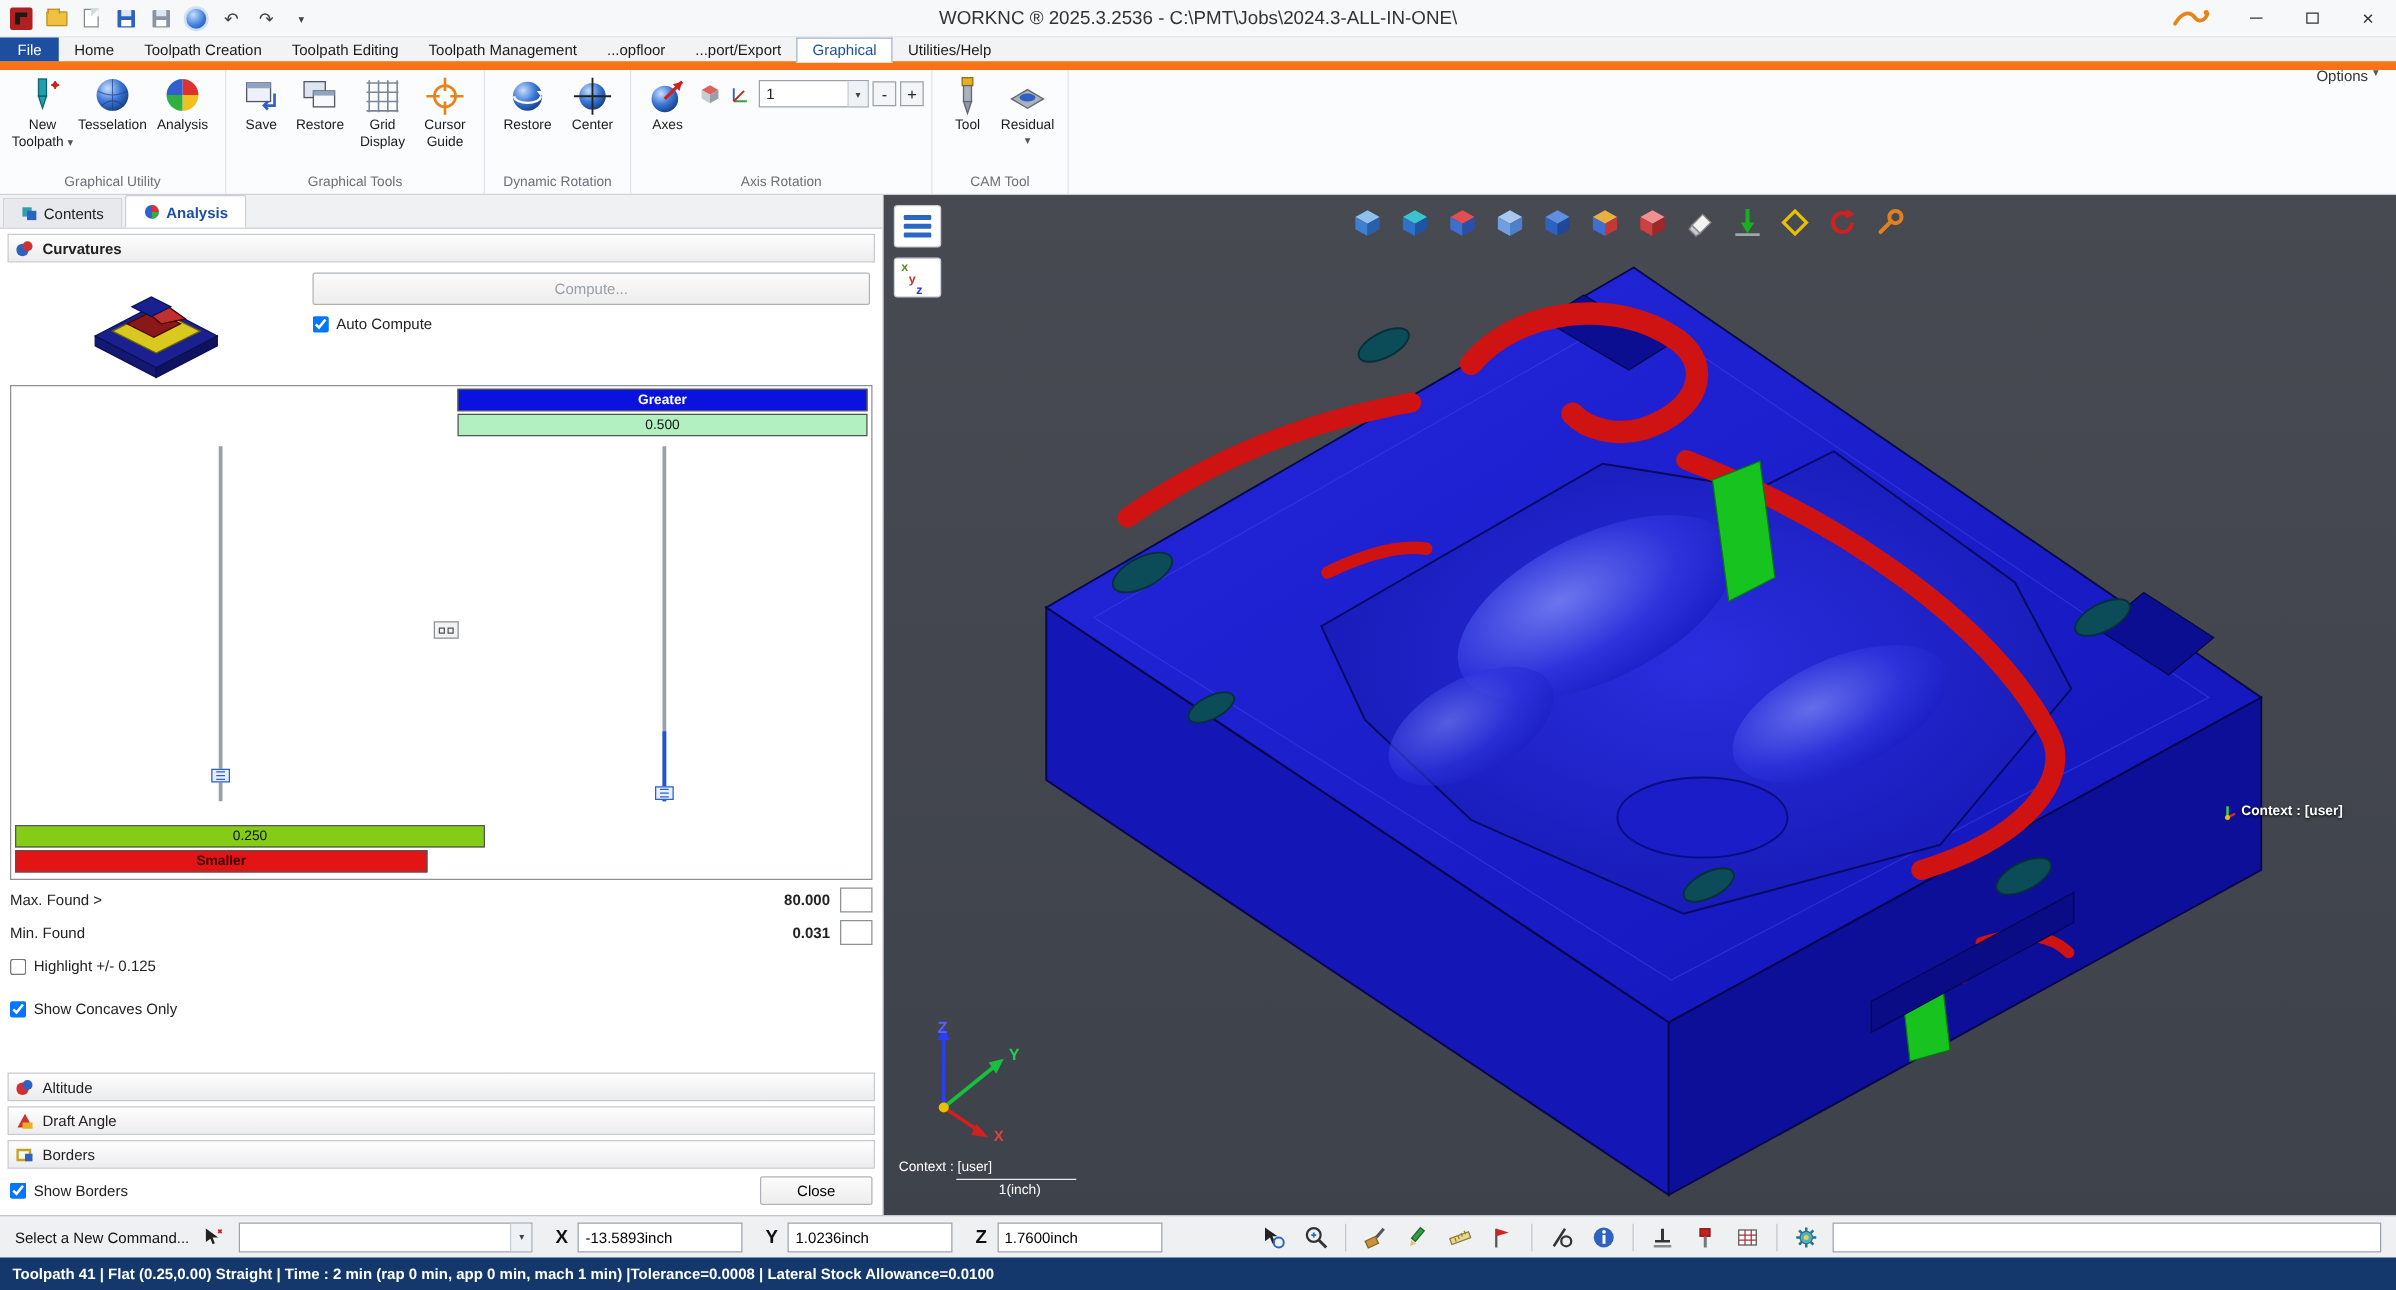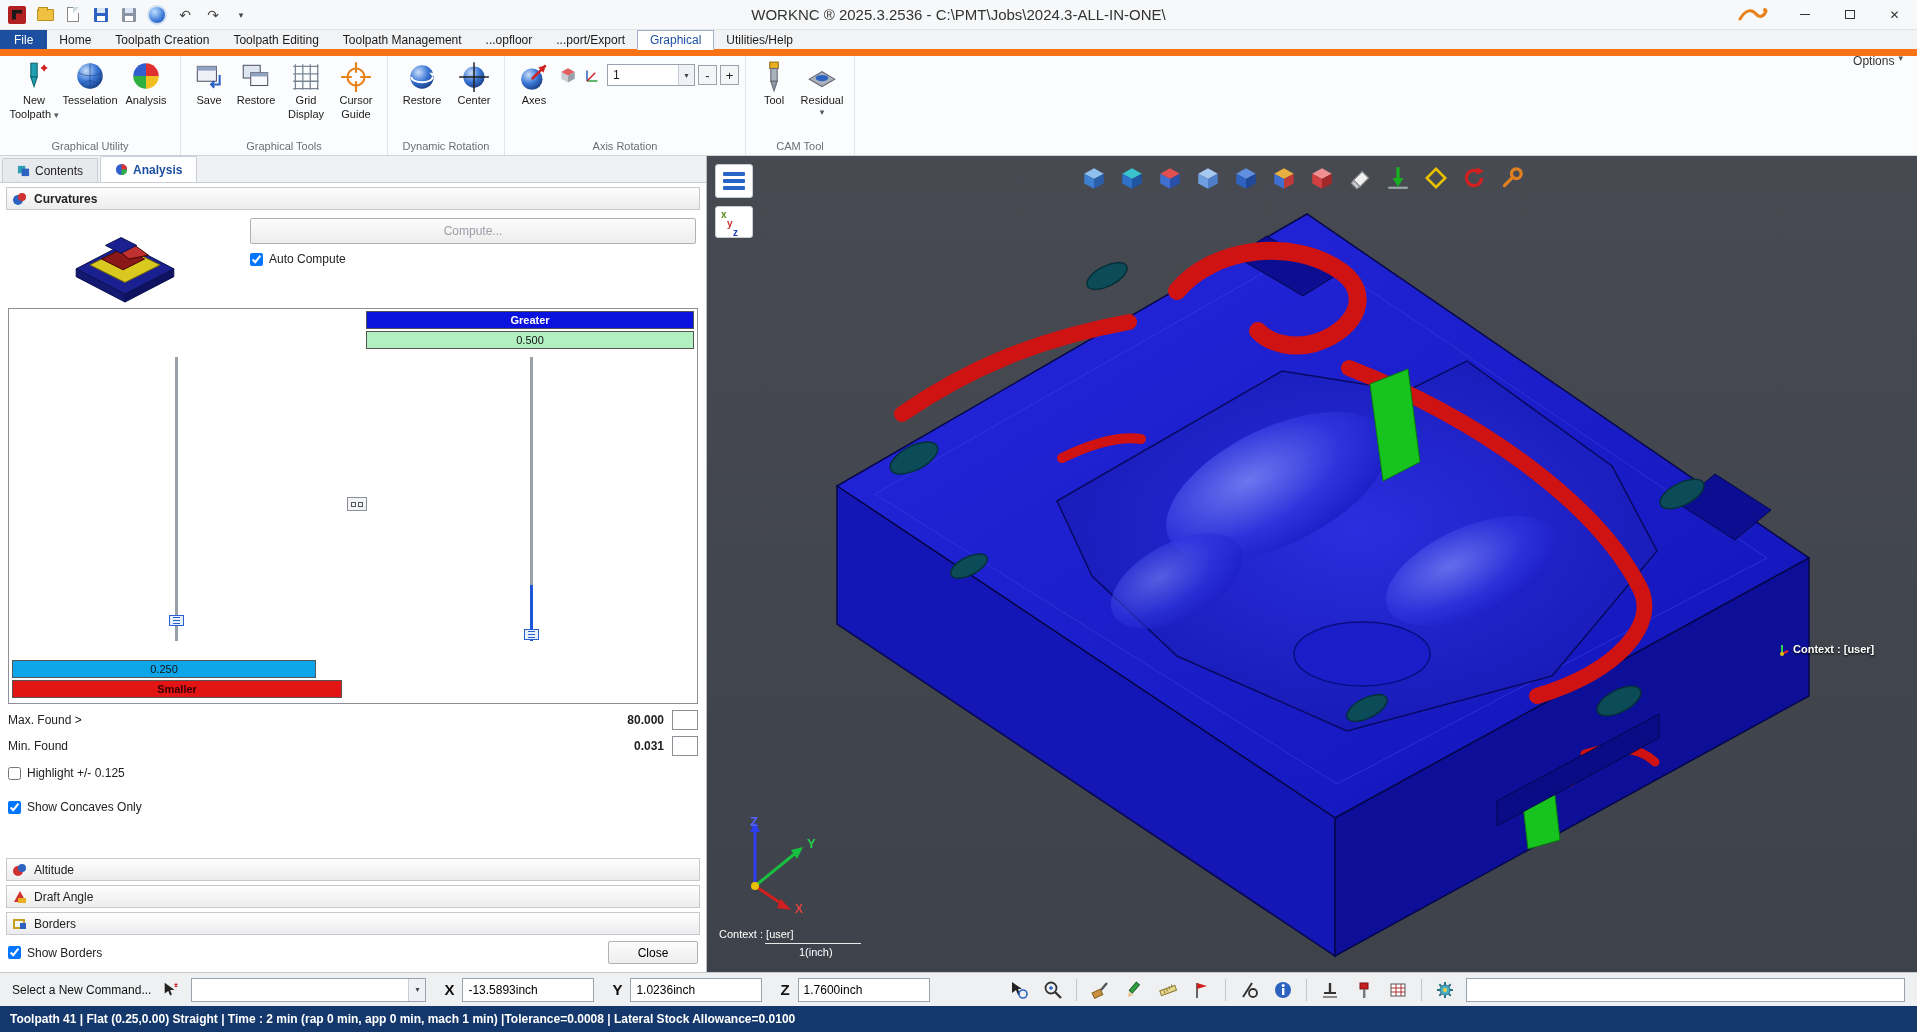--- a/index.html
+++ b/index.html
@@ -66,21 +66,21 @@
   .preview { width:250px; display:flex; justify-content:center; align-items:flex-start; padding-top:2px; }
   .compute-col { flex:1; display:flex; flex-direction:column; gap:8px; padding-right:2px; }
   .btn { border:1px solid #aeb2b8; background:linear-gradient(#fcfcfc,#ededee); height:26px; font-size:12px; display:flex; align-items:center; justify-content:center; border-radius:2px; }
   .btn.disabled { color:#9a9ea6; }
   .chkrow { display:flex; align-items:center; gap:6px; font-size:12px; }
   .chkrow input { width:13px; height:13px; }
   .scale-panel { position:relative; margin:0 8px; height:396px; border:1px solid #8d9097; background:#fff; }
   .sbar { position:absolute; height:18px; display:flex; align-items:center; justify-content:center; font-size:11px; border:1px solid #555; }
   .sbar.greater { left:357px; right:3px; top:2px; background:#0a12dd; color:#fff; font-weight:bold; }
   .sbar.upper { left:357px; right:3px; top:22px; background:#b2f0c2; color:#111; }
-  .sbar.lower { left:3px; width:304px; top:351px; background:#0ea5e9; color:#111; }
+  .sbar.lower { left:3px; width:376px; top:351px; background:#84cc16; color:#111; }
   .sbar.smaller { left:3px; width:330px; top:371px; background:#e21414; color:#3a0000; font-weight:bold; }
   .vtrack { position:absolute; top:48px; width:3px; height:284px; background:#9aa0a8; }
   .vtrack.blue-seg::after { content:""; position:absolute; left:0; bottom:0; width:3px; height:56px; background:#1d55d8; }
   .vthumb { position:absolute; width:15px; height:11px; background:#e7eefc; border:1px solid #2a5fd0; }
   .vthumb::after { content:""; position:absolute; left:3px; right:3px; top:4px; height:1px; background:#2a5fd0; box-shadow:0 3px 0 #2a5fd0, 0 -3px 0 #2a5fd0; }
   .linkbtn { position:absolute; left:338px; top:188px; width:20px; height:14px; border:1px solid #8d9097; background:#f2f3f5; display:flex; align-items:center; justify-content:center; gap:2px; }
   .linkbtn i { width:5px; height:5px; border:1px solid #555; display:block; }
   .found-row { display:flex; align-items:center; margin:6px 8px 0 8px; font-size:12px; }
   .found-row .fval { margin-left:auto; font-weight:bold; margin-right:8px; }
   .found-row .fbox { width:26px; height:20px; border:1px solid #8d9097; background:#fff; }

